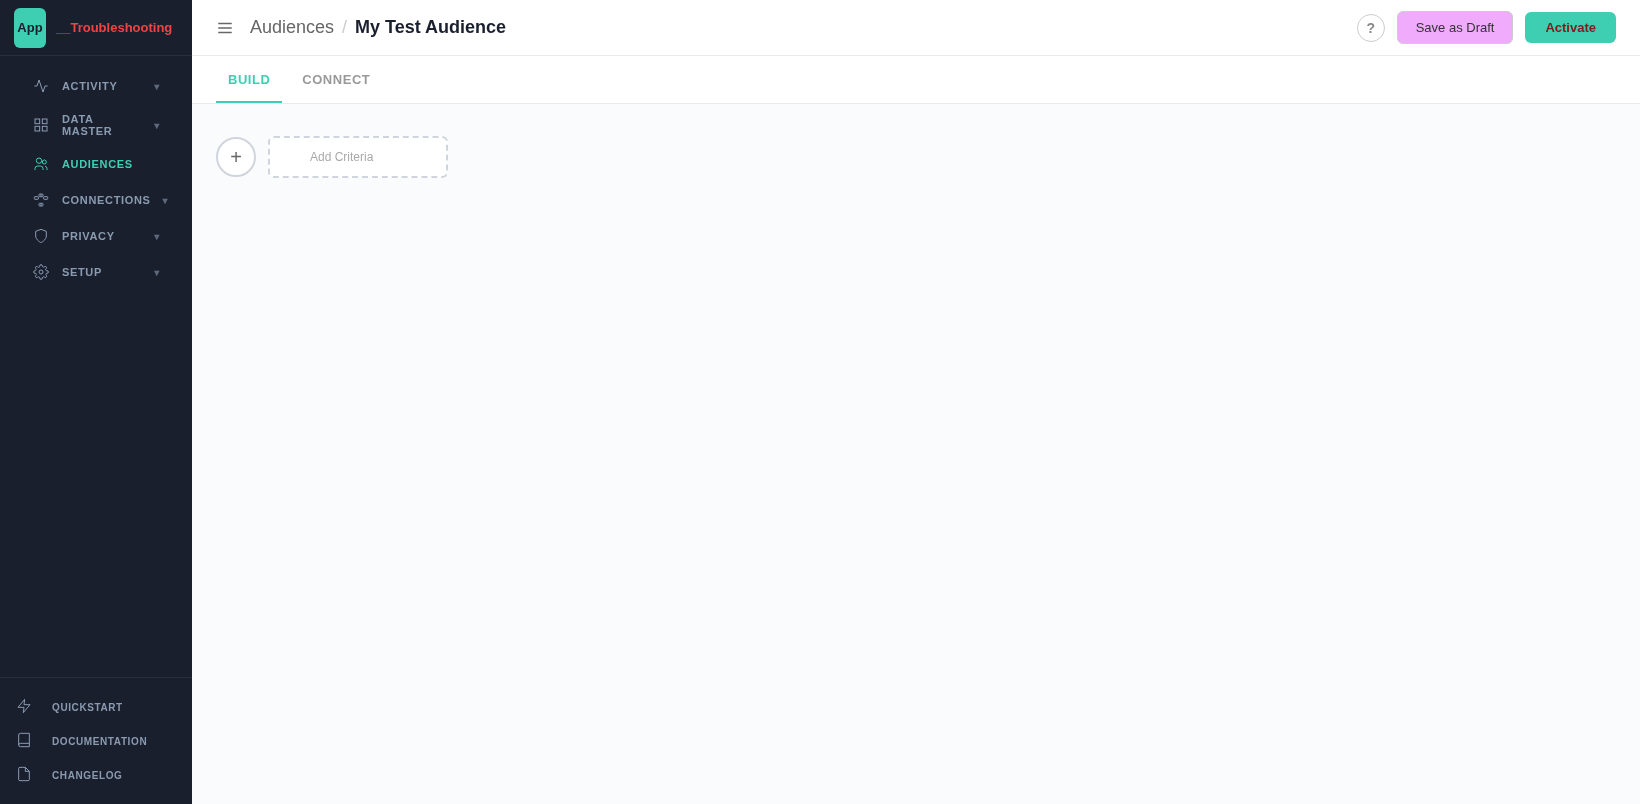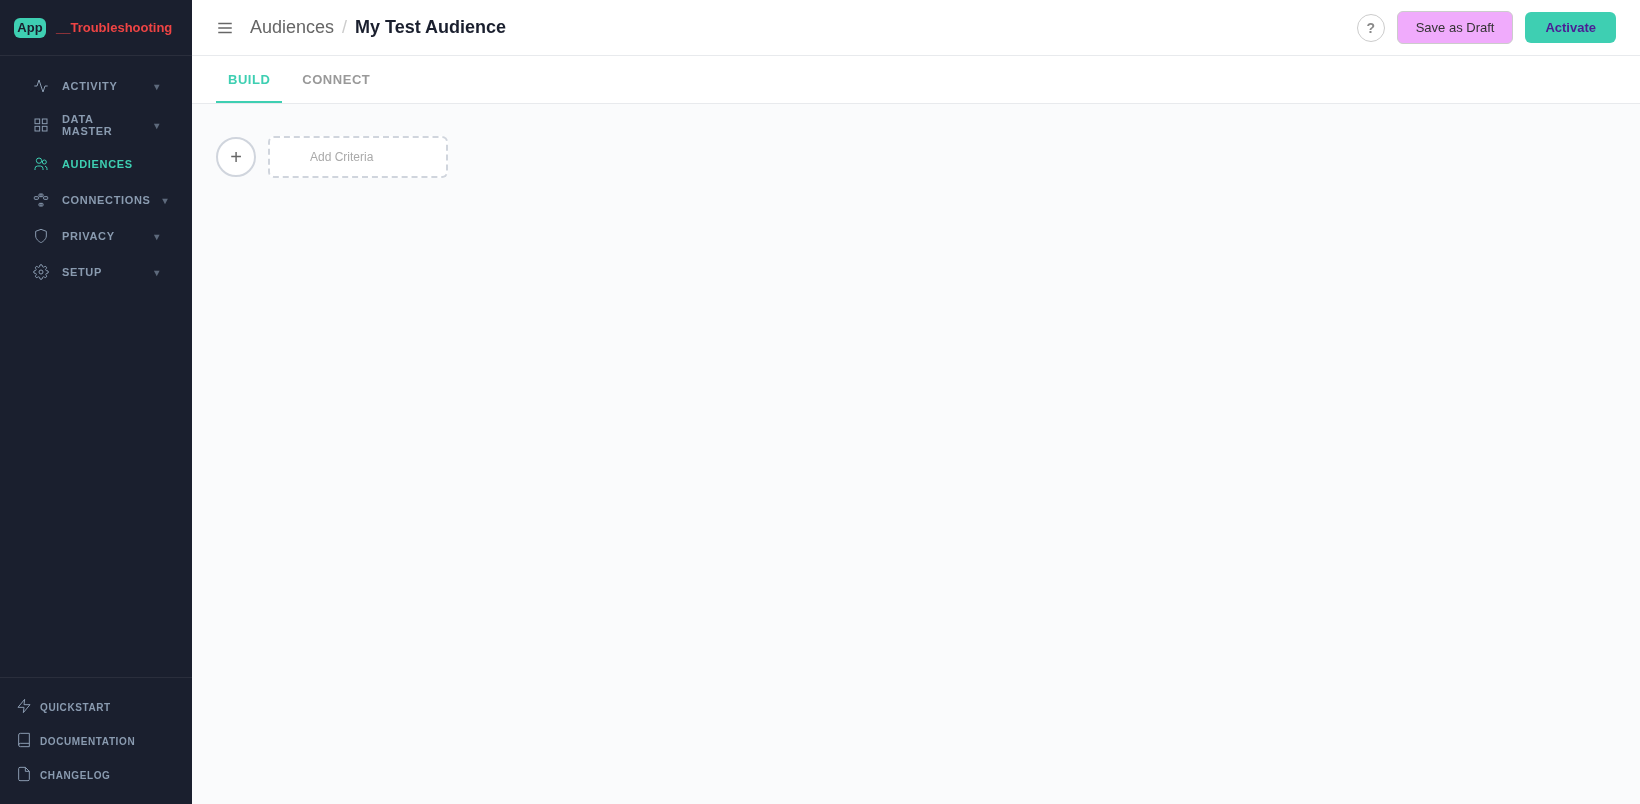--- a/index.html
+++ b/index.html
@@ -19,21 +19,21 @@
       display: flex;
       align-items: center;
       padding: 10px 14px;
       gap: 10px;
       border-bottom: 1px solid rgba(255,255,255,0.07);
       height: 56px;
     }
 
     .logo-box {
       width: 32px;
-      height: 20px;
+      height: 40px;
       background: #3ecfb2;
       border-radius: 6px;
       display: flex;
       align-items: center;
       justify-content: center;
       font-weight: bold;
       font-size: 13px;
       color: #1a1f2e;
       flex-shrink: 0;
     }
@@ -91,21 +91,21 @@
 
     .sidebar-bottom {
       padding: 12px 0;
       border-top: 1px solid rgba(255,255,255,0.07);
     }
 
     .nav-item-bottom {
       display: flex;
       align-items: center;
       padding: 8px 16px;
-      gap: 8px;
+      gap: 20px;
       cursor: pointer;
       color: #8a9bb0;
       font-size: 10px;
       font-weight: 700;
       letter-spacing: 0.06em;
       text-transform: uppercase;
     }
 
     
     .main {
@@ -191,21 +191,21 @@
     }
 
     .activate-btn {
       padding: 8px 20px;
       border: none;
       border-radius: 6px;
       background: #3ecfb2;
       cursor: pointer;
       font-size: 13px;
       font-weight: 600;
-      color: #4c1d95;
+      color: #7f1d1d;
     }
 
     
     .content {
       flex: 1;
       display: flex;
       flex-direction: column;
       overflow: hidden;
     }
 

